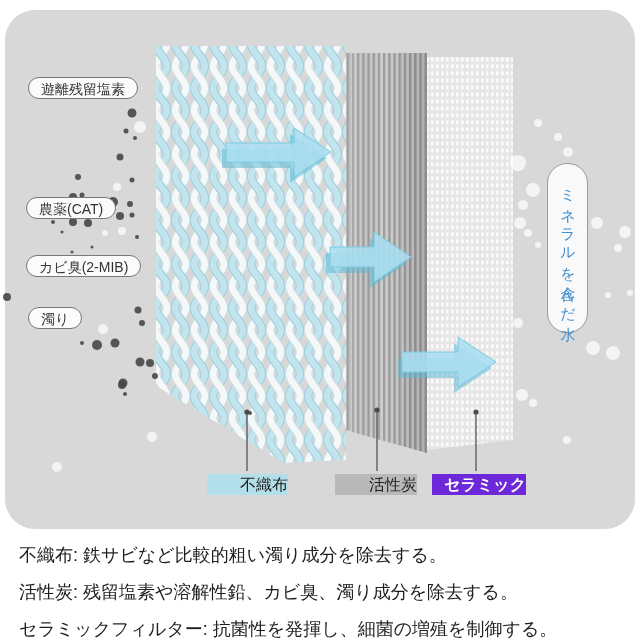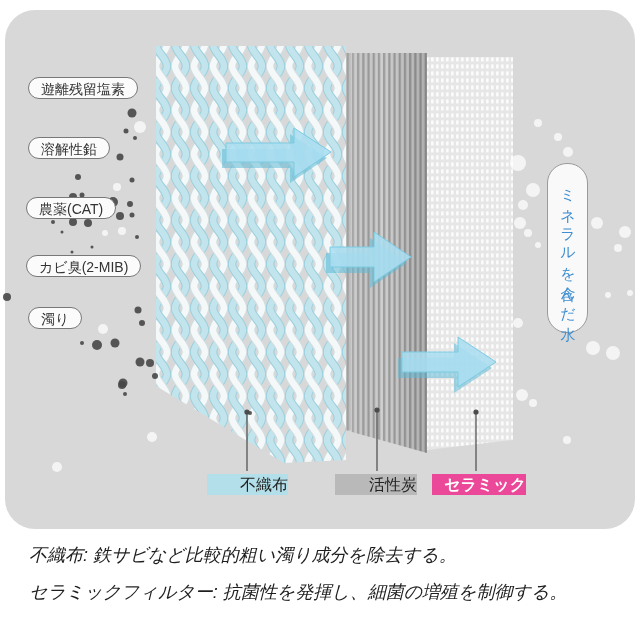--- a/index.html
+++ b/index.html
@@ -28,37 +28,36 @@
   .cp4{left:28px;top:307px;}
   .cp5{left:23px;top:376px;font-size:13.5px;}
 
   
   .tag{
     position:absolute;top:474px;height:21px;line-height:21px;
     text-align:right;font-size:16px;color:#222;box-sizing:border-box;
   }
   .tag-nonwoven{left:207px;width:81px;background:#b2dfe9;}
   .tag-carbon{left:335px;width:82px;background:#b9b9b9;}
-  .tag-ceramic{left:432px;width:94px;background:#ec4899;color:#ffffff;font-weight:600;}
+  .tag-ceramic{left:432px;width:94px;background:#6d28d9;color:#ffffff;font-weight:600;}
 
   
   .mineral{
     position:absolute;left:547px;top:163px;width:41px;height:170px;
     background:rgba(251,251,251,0.95);border:1px solid #9a9a9a;border-radius:20px;
     writing-mode:vertical-rl;text-orientation:upright;
     display:flex;align-items:center;justify-content:center;
     font-size:15px;letter-spacing:2px;color:#3e8ed0;box-sizing:border-box;
   }
 
   
   .descriptions{position:absolute;left:13px;top:545px;width:620px;}
   .descriptions p{
-    margin:0 0 17px 16px;font-size:18px;line-height:20px;color:#1e1e1e;
+    margin:0 0 17px 6px;font-size:18px;line-height:20px;color:#1e1e1e;
     white-space:nowrap;
-    font-style:italic;
   }
 </style>
 </head>
 <body>
 
 <div class="stage">
 
   <div class="panel"></div>
 
   <svg class="diagram-svg" viewBox="0 0 640 640">
@@ -192,29 +191,29 @@
         <circle cx="122" cy="231" r="4"></circle>
       <circle cx="105" cy="233" r="3"></circle>
         <circle cx="103" cy="329" r="5"></circle>
       <circle cx="117" cy="187" r="4"></circle>
         <circle cx="152" cy="437" r="5"></circle>
       <circle cx="57" cy="467" r="5"></circle>
     </g>
   </svg>
 
   <div class="cpill cp0">遊離残留塩素</div>
-  <div class="cpill cp1">溶解性鉛</div>
   <div class="cpill cp2">農薬(CAT)</div>
   <div class="cpill cp3">カビ臭(2-MIB)</div>
   <div class="cpill cp4">濁り</div>
 
   <div class="tag tag-nonwoven">不織布</div>
   <div class="tag tag-carbon">活性炭</div>
   <div class="tag tag-ceramic">セラミック</div>
 
   <div class="mineral">ミネラルを含んだ水</div>
 
 </div>
 
 <div class="descriptions">
   <p>不織布: 鉄サビなど比較的粗い濁り成分を除去する。</p>
+  <p>活性炭: 残留塩素や溶解性鉛、カビ臭、濁り成分を除去する。</p>
   <p>セラミックフィルター: 抗菌性を発揮し、細菌の増殖を制御する。</p>
 </div>
 
 </body></html>

